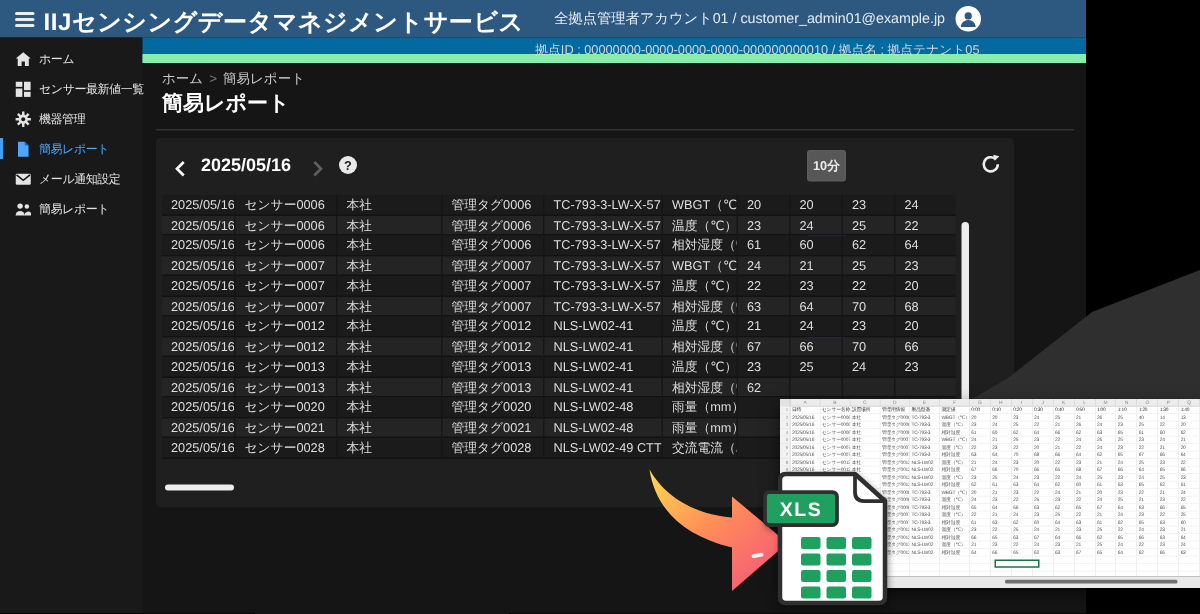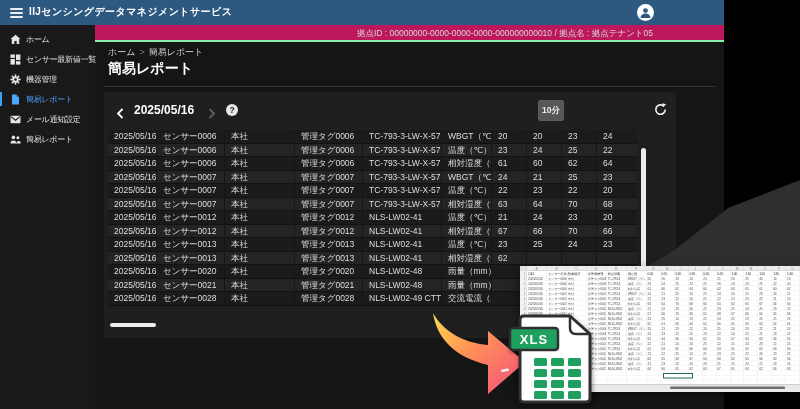--- a/index.html
+++ b/index.html
@@ -4,33 +4,33 @@
 <style>
   html,body{margin:0;padding:0;background:#000;}
   *{box-sizing:border-box;font-family:"Liberation Sans","DejaVu Sans",sans-serif;}
   .stage{position:relative;width:800px;height:409px;background:#000;overflow:hidden;}
 
   
   .app{position:absolute;left:0;top:0;width:724px;height:409px;background:#151515;z-index:1;}
   .topbar{position:absolute;left:0;top:0;width:724px;height:25px;background:#2d5880;}
   .burger{position:absolute;left:10px;top:8px;width:13px;height:10px;cursor:pointer;}
   .burger i{display:block;height:2px;background:#e8eef5;margin-bottom:2px;border-radius:1px;}
-  .app-title{position:absolute;left:29px;top:5px;font-size:10px;font-weight:bold;color:#fff;letter-spacing:.4px;white-space:nowrap;}
+  .app-title{position:absolute;left:29px;top:5px;font-size:16px;font-weight:bold;color:#fff;letter-spacing:.4px;white-space:nowrap;}
   .account{position:absolute;right:94px;top:6px;font-size:9.5px;color:#e7edf4;white-space:nowrap;}
   .avatar{position:absolute;left:637px;top:4px;width:17px;height:17px;border-radius:50%;background:#fff;display:flex;align-items:center;justify-content:center;}
 
   .sidebar{position:absolute;left:0;top:25px;width:95px;height:384px;background:#191919;}
   .snav{position:relative;height:20px;display:flex;align-items:center;gap:5px;padding-left:10px;color:#e4e4e4;cursor:pointer;}
   .snav:first-child{margin-top:4px;}
   .snav .label{font-size:8px;letter-spacing:-.3px;white-space:nowrap;}
   .snav svg{flex:0 0 auto;}
   .snav.active{color:#4da6ff;}
   .snav.active .bar{position:absolute;left:0;top:3px;width:2px;height:14px;background:#3da0f5;}
 
-  .site-strip{position:absolute;left:95px;top:25px;width:629px;height:17px;background:#be185d;border-bottom:2px solid #86efac;color:#d6d6d6;font-size:8.5px;line-height:17px;text-align:right;padding-right:71px;white-space:nowrap;}
+  .site-strip{position:absolute;left:95px;top:25px;width:629px;height:17px;background:#0369a1;border-bottom:6px solid #86efac;color:#d6d6d6;font-size:8.5px;line-height:17px;text-align:right;padding-right:71px;white-space:nowrap;}
   .breadcrumb{position:absolute;left:108px;top:46px;font-size:9px;color:#cacaca;white-space:nowrap;}
   .breadcrumb .sep{color:#7d7d7d;margin:0 4px;}
   .page-title{position:absolute;left:108px;top:60px;font-size:14px;font-weight:bold;color:#fff;}
   .title-divider{position:absolute;left:104px;top:86px;width:612px;height:1px;background:#323232;}
 
   .panel{position:absolute;left:104px;top:92px;width:572px;height:246px;background:#1f1f1f;border-radius:3px;}
   .nav-prev{position:absolute;left:12px;top:13px;cursor:pointer;}
   .date-label{position:absolute;left:30px;top:11px;font-size:12px;font-weight:bold;color:#fff;}
   .nav-next{position:absolute;left:104px;top:13px;cursor:pointer;}
   .help{position:absolute;left:122px;top:12px;width:12px;height:12px;border-radius:50%;background:#e9e9e9;color:#1c1c1c;font-size:8.5px;font-weight:bold;text-align:center;line-height:12px;cursor:pointer;}
@@ -76,20 +76,21 @@
 
   <div class="app">
 
     <div class="topbar">
       <div class="burger">
           <i></i>
           <i></i>
           <i></i>
         </div>
       <div class="app-title">IIJセンシングデータマネジメントサービス</div>
+      <div class="account">全拠点管理者アカウント01 / customer_admin01@example.jp</div>
       <div class="avatar">
         <svg width="13" height="13" viewBox="0 0 13 13">
             <circle cx="6.5" cy="4.6" r="2.4" fill="#2d5880"></circle>
             <path d="M1.5,12 a5,4.6 0 0 1 10,0 z" fill="#2d5880"></path>
           </svg>
       </div>
     </div>
 
     <div class="sidebar">
       <div class="snav">

